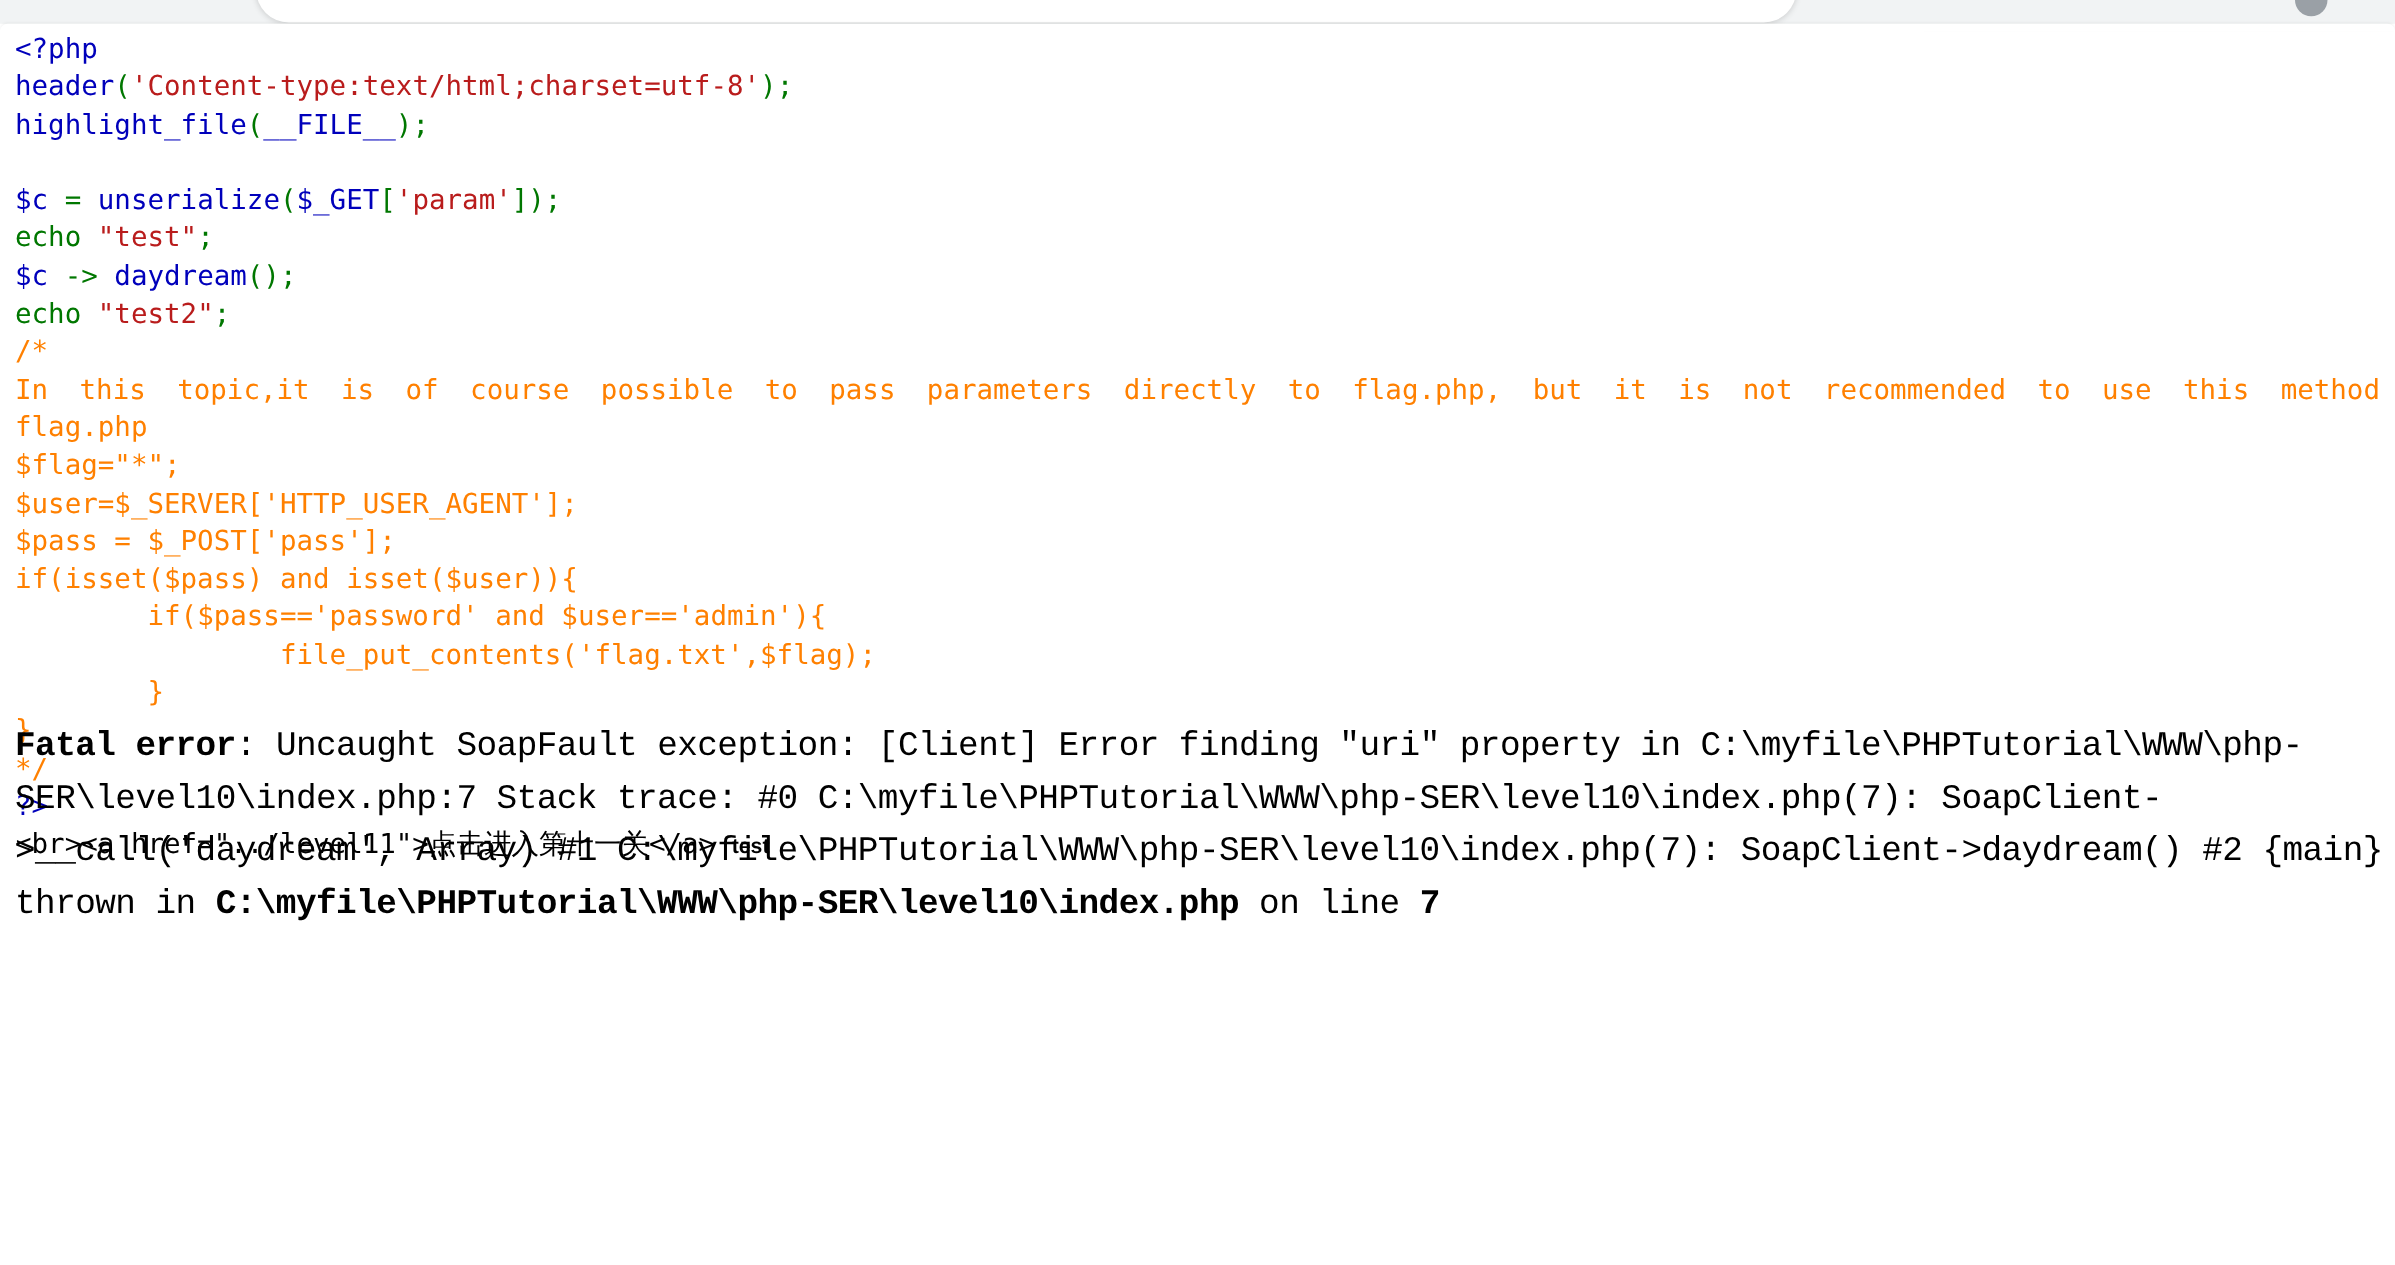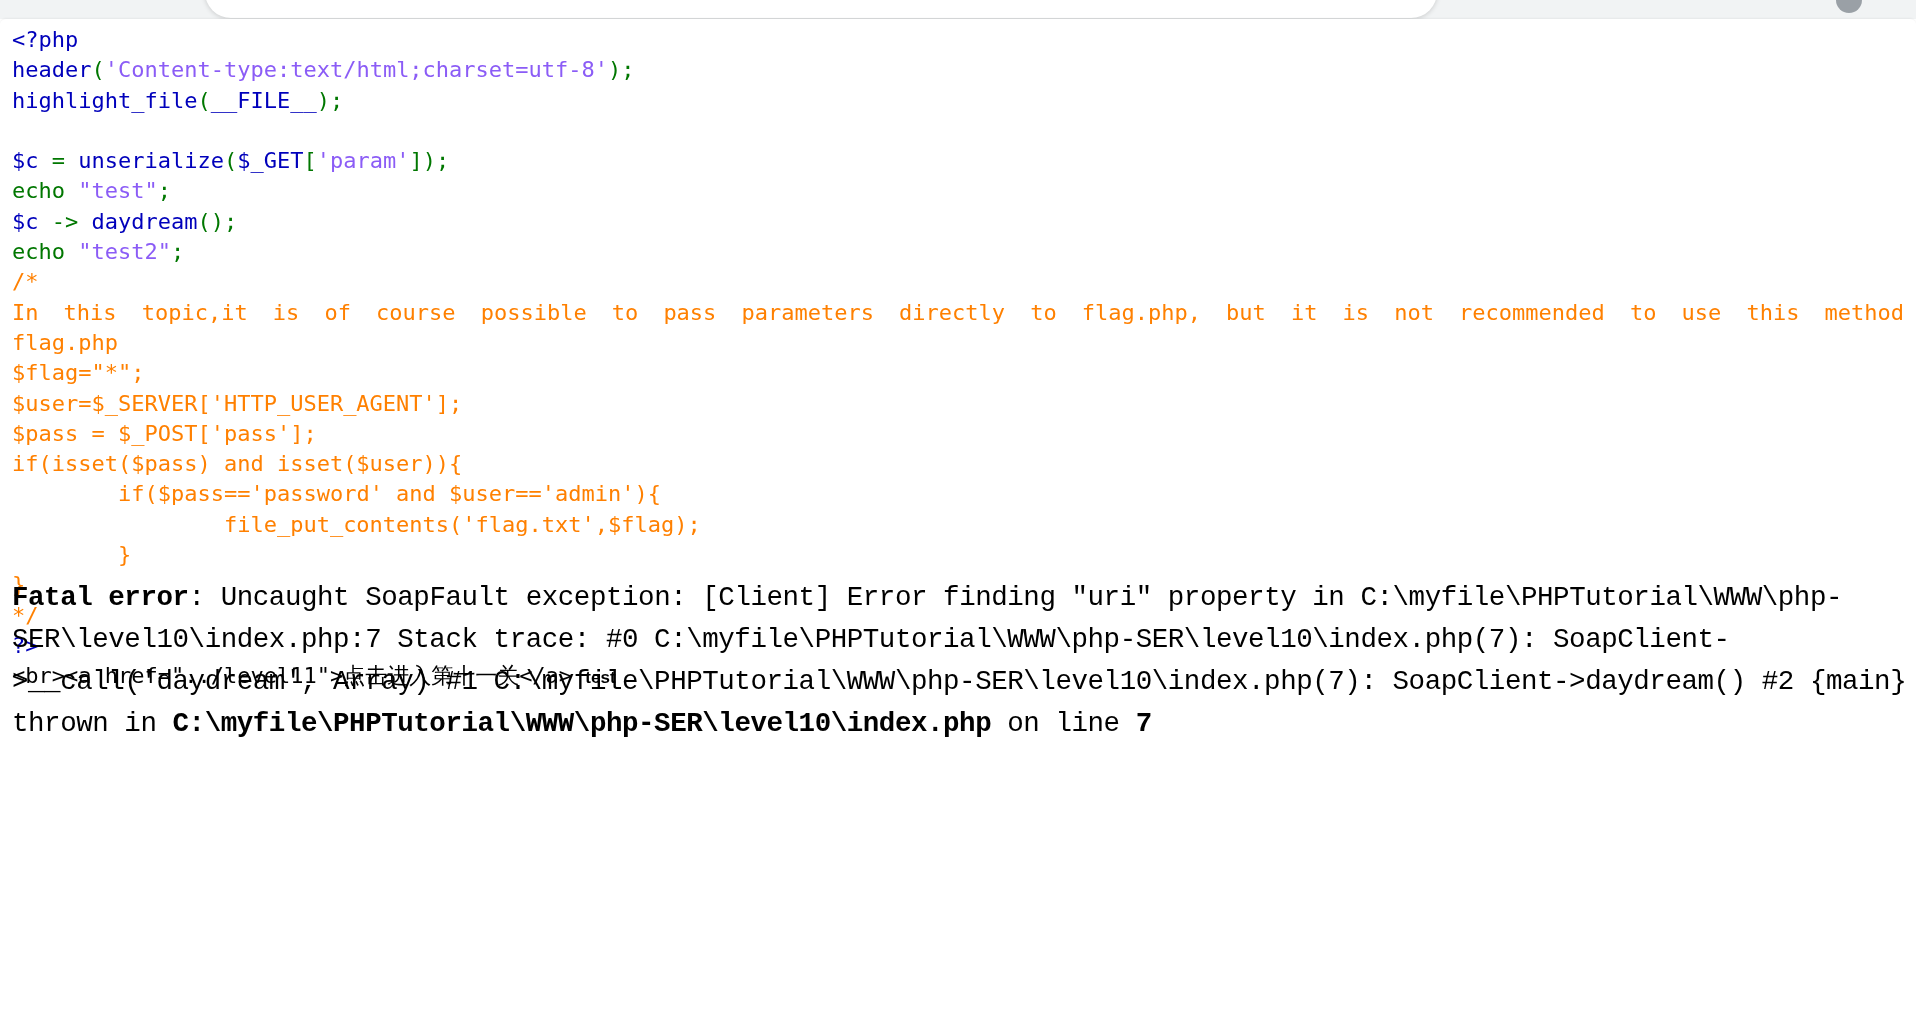--- a/index.html
+++ b/index.html
@@ -87,21 +87,21 @@
     min-height: 30.3px;
     padding-left: 12px;
     padding-right: 12px;
   }
   .code-line.justified {
     text-align: justify;
     text-align-last: justify;
     padding-left: 12px;
   }
   .kw   { color: #0000BB; }   
-  .str  { color: #8b5cf6; }   
+  .str  { color: #b91c1c; }   
   .cmt  { color: #FF8000; }   
   .def  { color: #007700; }   
   .html { color: #000000; }   
 
   
   .echo-out {
     font-family: "Liberation Sans", sans-serif;
     font-size: 17px;
     color: #000000;
     font-weight: 700;

